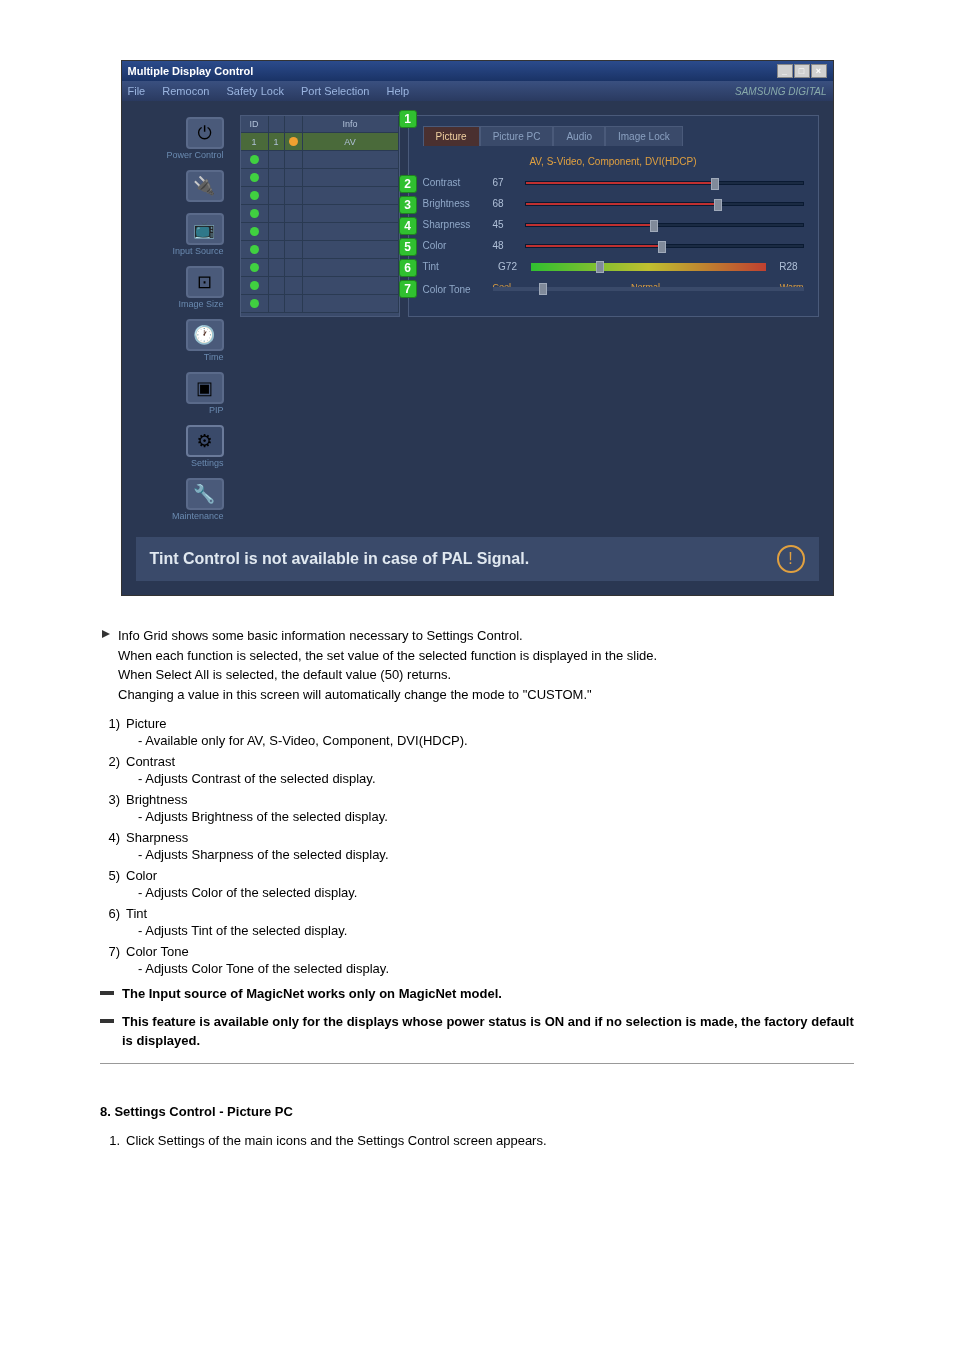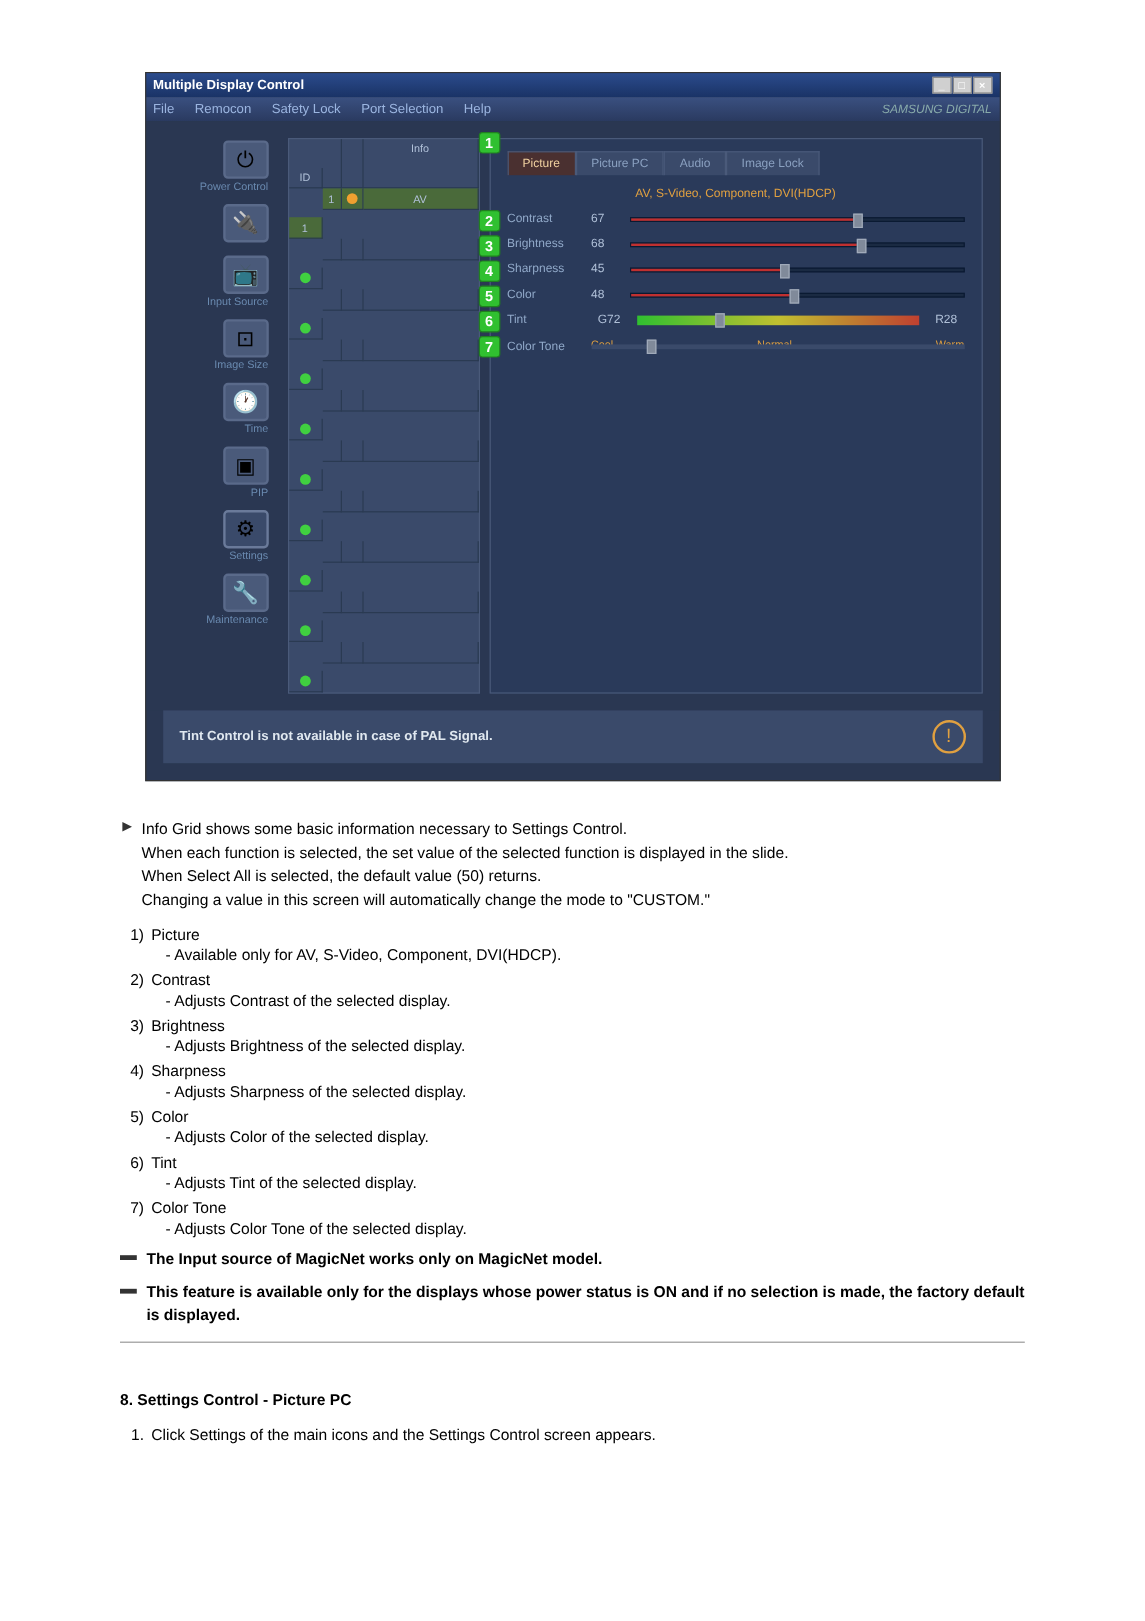--- a/index.html
+++ b/index.html
@@ -21,21 +21,21 @@
     .side-label { font-size: 9px; color: #6a8ab0; margin-top: 1px; text-align: right; }
     .content { flex: 1; }
     .top-controls { display: flex; gap: 10px; align-items: center; margin-bottom: 6px; }
     .sel-btn { padding: 2px 12px; font-size: 10px; background: linear-gradient(#e8e8e8, #c8c8c8); border: 1px solid #888; color: #2a5a8a; font-weight: bold; }
     .busy { display: flex; align-items: center; gap: 4px; font-size: 11px; color: #e0e0e8; }
     .busy-dot { width: 9px; height: 9px; background: #4a8a4a; border-radius: 50%; border: 1px solid #2a5a2a; }
     .panels { display: flex; gap: 8px; }
     .grid-panel { background: #3a4a6a; border: 1px solid #4a5a7a; }
     .grid-header { display: flex; }
     .gh-cell { font-size: 9px; color: #b0c0d8; padding: 3px 4px; border-right: 1px solid #2a3a52; border-bottom: 1px solid #2a3a52; text-align: center; }
-    .gh-id { width: 28px; margin-top: 24px; } .gh-c { width: 16px; } .gh-sig { width: 18px; } .gh-input { flex: 1; }
+    .gh-id { width: 28px; } .gh-c { width: 16px; } .gh-sig { width: 18px; } .gh-input { flex: 1; }
     .grid-body { }
     .grid-row { display: flex; }
     .gb-cell { font-size: 9px; color: #b0c0d8; padding: 2px 4px; border-right: 1px solid #2a3a52; border-bottom: 1px solid #2a3a52; height: 18px; display: flex; align-items: center; justify-content: center; }
     .gr-special .gb-cell { background: #4a6a3a; }
     .sig-green { width: 9px; height: 9px; background: #40d040; border-radius: 50%; }
     .sig-orange { width: 9px; height: 9px; background: #f0a030; border-radius: 50%; }
     .settings-panel { background: #2a3a5a; border: 1px solid #4a5a7a; padding: 10px 14px; flex: 1; position: relative; }
     .badge { position: absolute; width: 18px; height: 18px; background: #30c030; border: 1px solid #208020; border-radius: 3px; color: #fff; font-size: 12px; font-weight: bold; display: flex; align-items: center; justify-content: center; }
     .tabs { display: flex; margin-bottom: 10px; }
     .tab { padding: 4px 12px; font-size: 10px; color: #8aa0c0; background: #3a4a6a; border: 1px solid #4a5a7a; border-bottom: none; }
@@ -46,21 +46,21 @@
     .slider-val { width: 24px; font-size: 10px; color: #b0c0d8; }
     .slider-track { flex: 1; height: 4px; background: #1a2a42; position: relative; border: 1px solid #0a1a32; }
     .slider-fill { position: absolute; left: 0; top: 0; bottom: 0; background: #c03030; }
     .slider-thumb { position: absolute; top: -4px; width: 8px; height: 12px; background: #808a9a; border: 1px solid #a0aaba; }
     .tint-track { flex: 1; height: 8px; background: linear-gradient(to right, #30c030, #c0c030, #c04030); position: relative; }
     .tint-end { width: 30px; font-size: 10px; color: #b0c0d8; text-align: center; }
     .ct-track { flex: 1; height: 14px; position: relative; }
     .ct-bar { position: absolute; top: 5px; left: 0; right: 0; height: 4px; background: #3a4a6a; }
     .ct-labels { display: flex; width: 100%; justify-content: space-between; font-size: 9px; color: #e0a040; }
     .status-bar { background: #3a4a6a; padding: 8px 14px; display: flex; justify-content: space-between; align-items: center; margin: 0 14px 14px; }
-    .status-text { font-size: 11px; color: #e0e8f0; font-weight: bold; }
+    .status-text { font-size: 16px; color: #e0e8f0; font-weight: bold; }
     .power-icon { width: 28px; height: 28px; border: 2px solid #e0a040; border-radius: 50%; display: flex; align-items: center; justify-content: center; color: #e0a040; font-size: 16px; }
     
     .doc-content { padding: 10px 40px; }
     .info-section { margin-bottom: 12px; }
     .info-row { display: flex; align-items: flex-start; gap: 6px; }
     .info-bullet { width: 12px; flex-shrink: 0; margin-top: 2px; }
     .info-text { line-height: 1.5; }
     .num-list { }
     .num-item { display: flex; margin-bottom: 6px; }
     .num-label { width: 20px; text-align: right; margin-right: 6px; flex-shrink: 0; }

